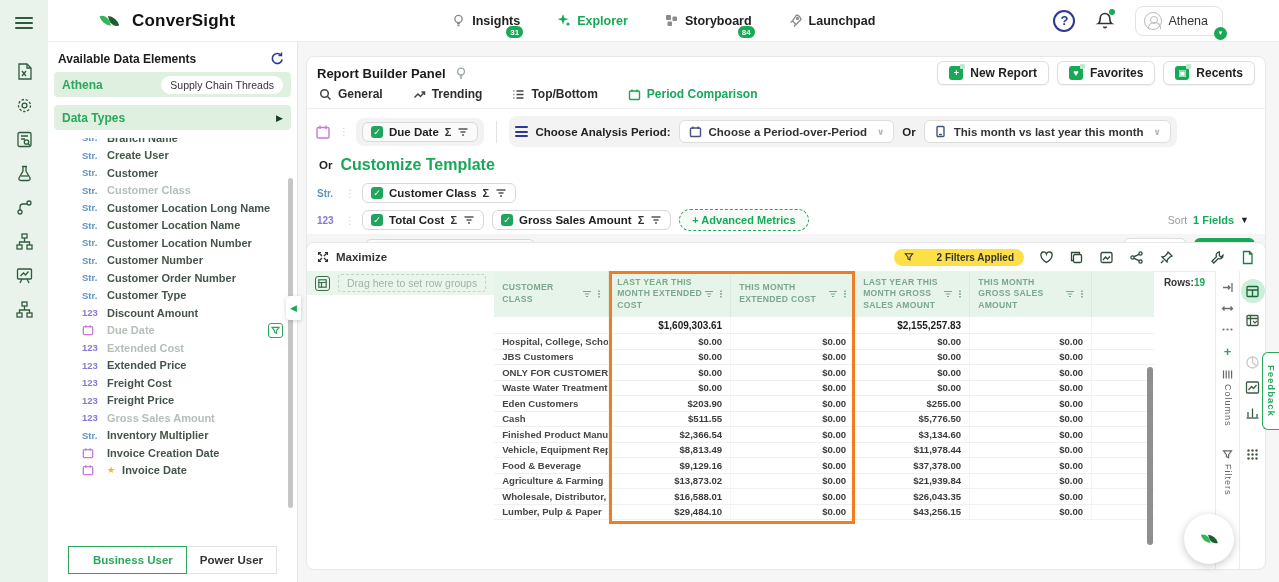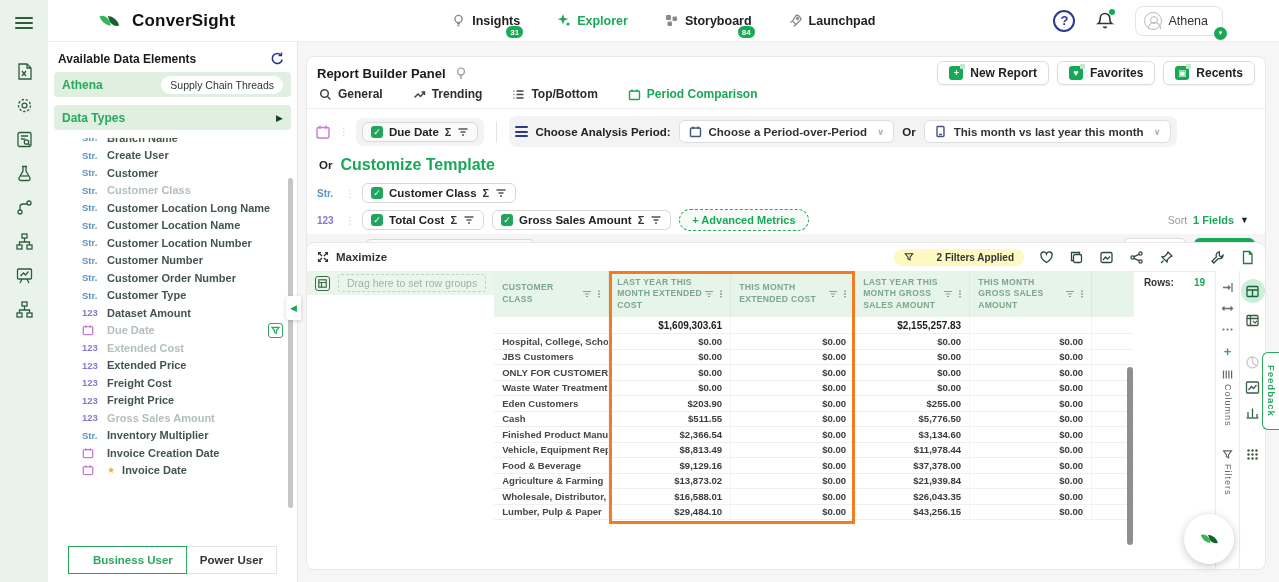--- a/index.html
+++ b/index.html
@@ -131,21 +131,21 @@
   .steppers{position:absolute;right:3px;top:2px;display:flex;flex-direction:column;line-height:8px;font-size:6px;color:#999;}
   .run-btn{display:flex;align-items:center;gap:5px;background:#18a957;color:#fff;font-size:12px;font-weight:700;border-radius:6px;padding:4px 13px;cursor:pointer;}
   .run-btn .tri{font-size:9px;}
 
   
   .table-card{position:absolute;left:8px;top:200px;width:960px;height:328px;background:#fff;border:1px solid #e8e8e8;border-radius:8px;display:flex;flex-direction:column;}
   .tc-header{display:flex;align-items:center;height:28px;padding:0 10px;}
   .maximize{display:flex;align-items:center;gap:7px;font-size:11.5px;font-weight:600;color:#333;cursor:pointer;}
   .maximize svg{width:12px;height:12px;}
   .tc-actions{margin-left:auto;display:flex;align-items:center;gap:15px;}
-  .filters-pill{display:flex;align-items:center;gap:23px;background:#fef9c3;border-radius:12px;padding:3px 10px;font-size:10px;font-weight:700;color:#333;cursor:pointer;justify-content:space-between;}
+  .filters-pill{display:flex;align-items:center;gap:23px;background:#fde047;border-radius:12px;padding:3px 10px;font-size:10px;font-weight:700;color:#333;cursor:pointer;justify-content:space-between;}
   .filters-pill svg{width:10px;height:10px;}
   .act-ic{width:15px;height:15px;color:#2f4a38;cursor:pointer;}
   .act-ic svg{width:15px;height:15px;display:block;}
   .act-gap{width:6px;}
   .tc-body{flex:1;display:flex;min-height:0;}
   .tc-main{flex:1;position:relative;display:flex;flex-direction:row;min-width:0;}
   .rowgroup-bar{height:24px;background:#eaf6ec;display:flex;align-items:center;gap:8px;padding:0 8px;flex:none;}
   .rg-icon{width:15px;height:15px;border:1.3px solid #3c6b4b;border-radius:3px;color:#3c6b4b;display:flex;align-items:center;justify-content:center;}
   .rg-icon svg{width:9px;height:9px;}
   .rg-hint{border:1.2px dashed #bcd6c2;border-radius:3px;color:#9fae a4;color:#a0b2a6;font-size:10.5px;padding:2px 8px;}
@@ -160,21 +160,21 @@
   .grid-body{flex:1;}
   .grow{display:flex;height:15.5px;border-bottom:1px solid #f1efef;}
   .grow.totals{height:17px;}
   .grow.totals .gcell{font-size:10px;font-weight:700;color:#1d1d1d;}
   .gcell{flex:none;font-size:9.6px;color:#3b3b3b;display:flex;align-items:center;padding:0 8px;border-right:1px solid #f5f4f4;overflow:hidden;white-space:nowrap;}
   .gcell.name{font-weight:700;color:#474747;}
   .gcell.num{justify-content:flex-end;font-weight:600;}
   .gcell.filler{flex:1;border-right:none;}
   .orange-box{position:absolute;left:115px;top:24px;width:246px;height:250px;border:3.5px solid #f07d22;pointer-events:none;z-index:2;}
   .vscroll{position:absolute;right:1px;top:96px;width:6px;height:178px;background:#8f8f8f;border-radius:3px;z-index:3;}
-  .tc-footer{height:21px;border-top:1px solid #ececec;display:flex;align-items:center;padding:0 10px;gap:20px;flex:none;}
+  .tc-footer{height:21px;border-top:1px solid #ececec;display:flex;align-items:center;padding:0 10px;gap:0;flex:none;}
   .rows-lbl{font-size:10px;font-weight:700;color:#333;}
   .rows-cnt{font-size:10px;font-weight:700;color:#18a957;}
 
   
   .sidestrip{width:24px;border-left:1px solid #ececec;display:flex;flex-direction:column;align-items:center;padding-top:10px;flex:none;}
   .ss-ic{width:13px;height:13px;color:#6f6f6f;margin-bottom:8px;cursor:pointer;}
   .ss-ic svg{width:13px;height:13px;display:block;}
   .ss-plus{color:#2aa85c;font-size:13px;font-weight:700;margin-bottom:10px;cursor:pointer;}
   .vlabel{writing-mode:vertical-rl;font-size:9px;color:#666;letter-spacing:1px;display:flex;align-items:center;gap:4px;cursor:pointer;}
   .vlabel svg{width:11px;height:11px;}
@@ -376,21 +376,21 @@
         <div class="field-item">
           <span class="ftype str">Str.</span>
           <span class="flabel">Customer Order Number</span>
         </div>
         <div class="field-item">
           <span class="ftype str">Str.</span>
           <span class="flabel">Customer Type</span>
         </div>
         <div class="field-item">
           <span class="ftype num">123</span>
-          <span class="flabel">Dataset Amount</span>
+          <span class="flabel">Discount Amount</span>
         </div>
         <div class="field-item muted">
           <span class="ftype cal">
             <svg viewBox="0 0 12 12" fill="none" stroke="currentColor" stroke-width="1.3">
               <rect x="1.3" y="2.6" width="9.4" height="8" rx="1"></rect>
               <path d="M3.8 1.2v2.6M8.2 1.2v2.6"></path>
             </svg>
           </span>
           <span class="flabel">Due Date</span>
           <span class="fbadge">

